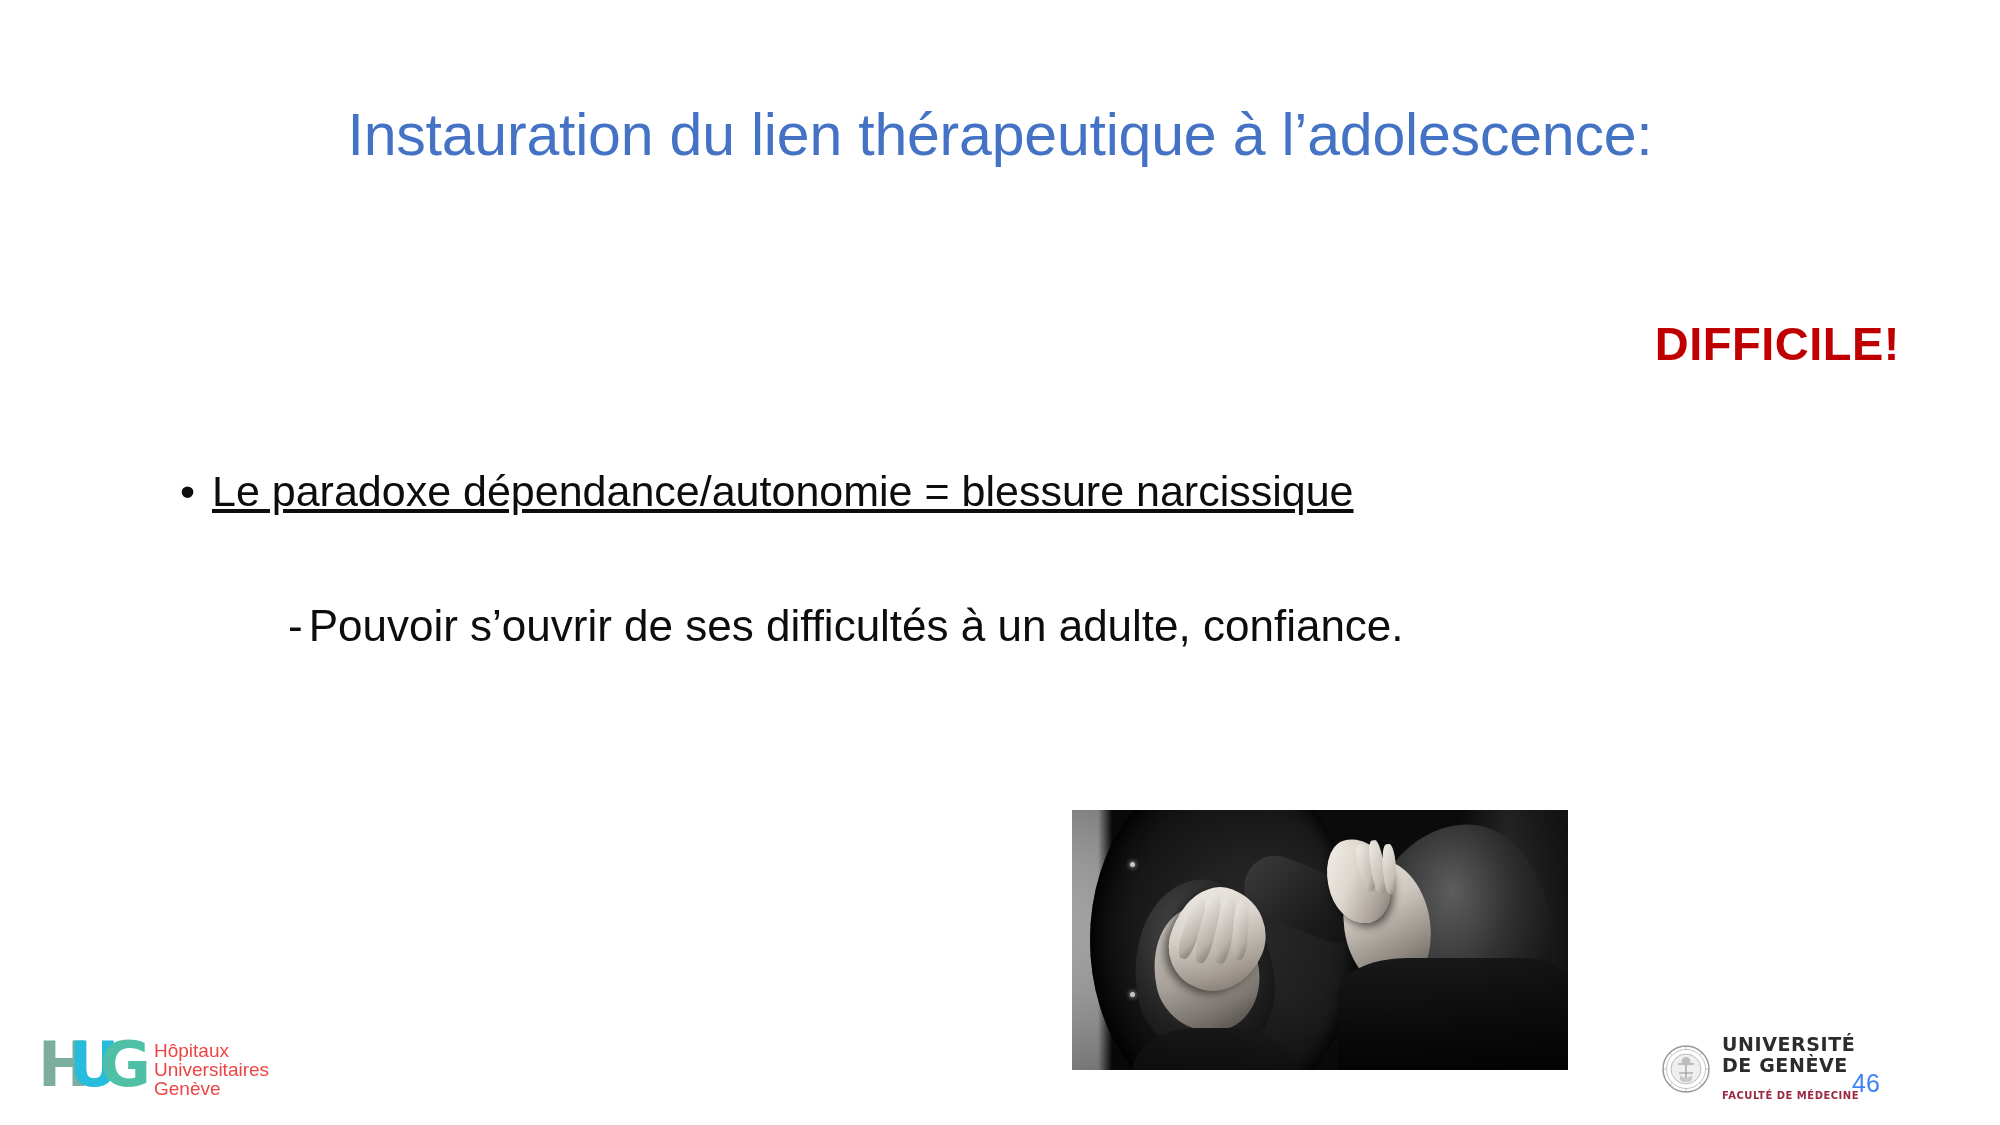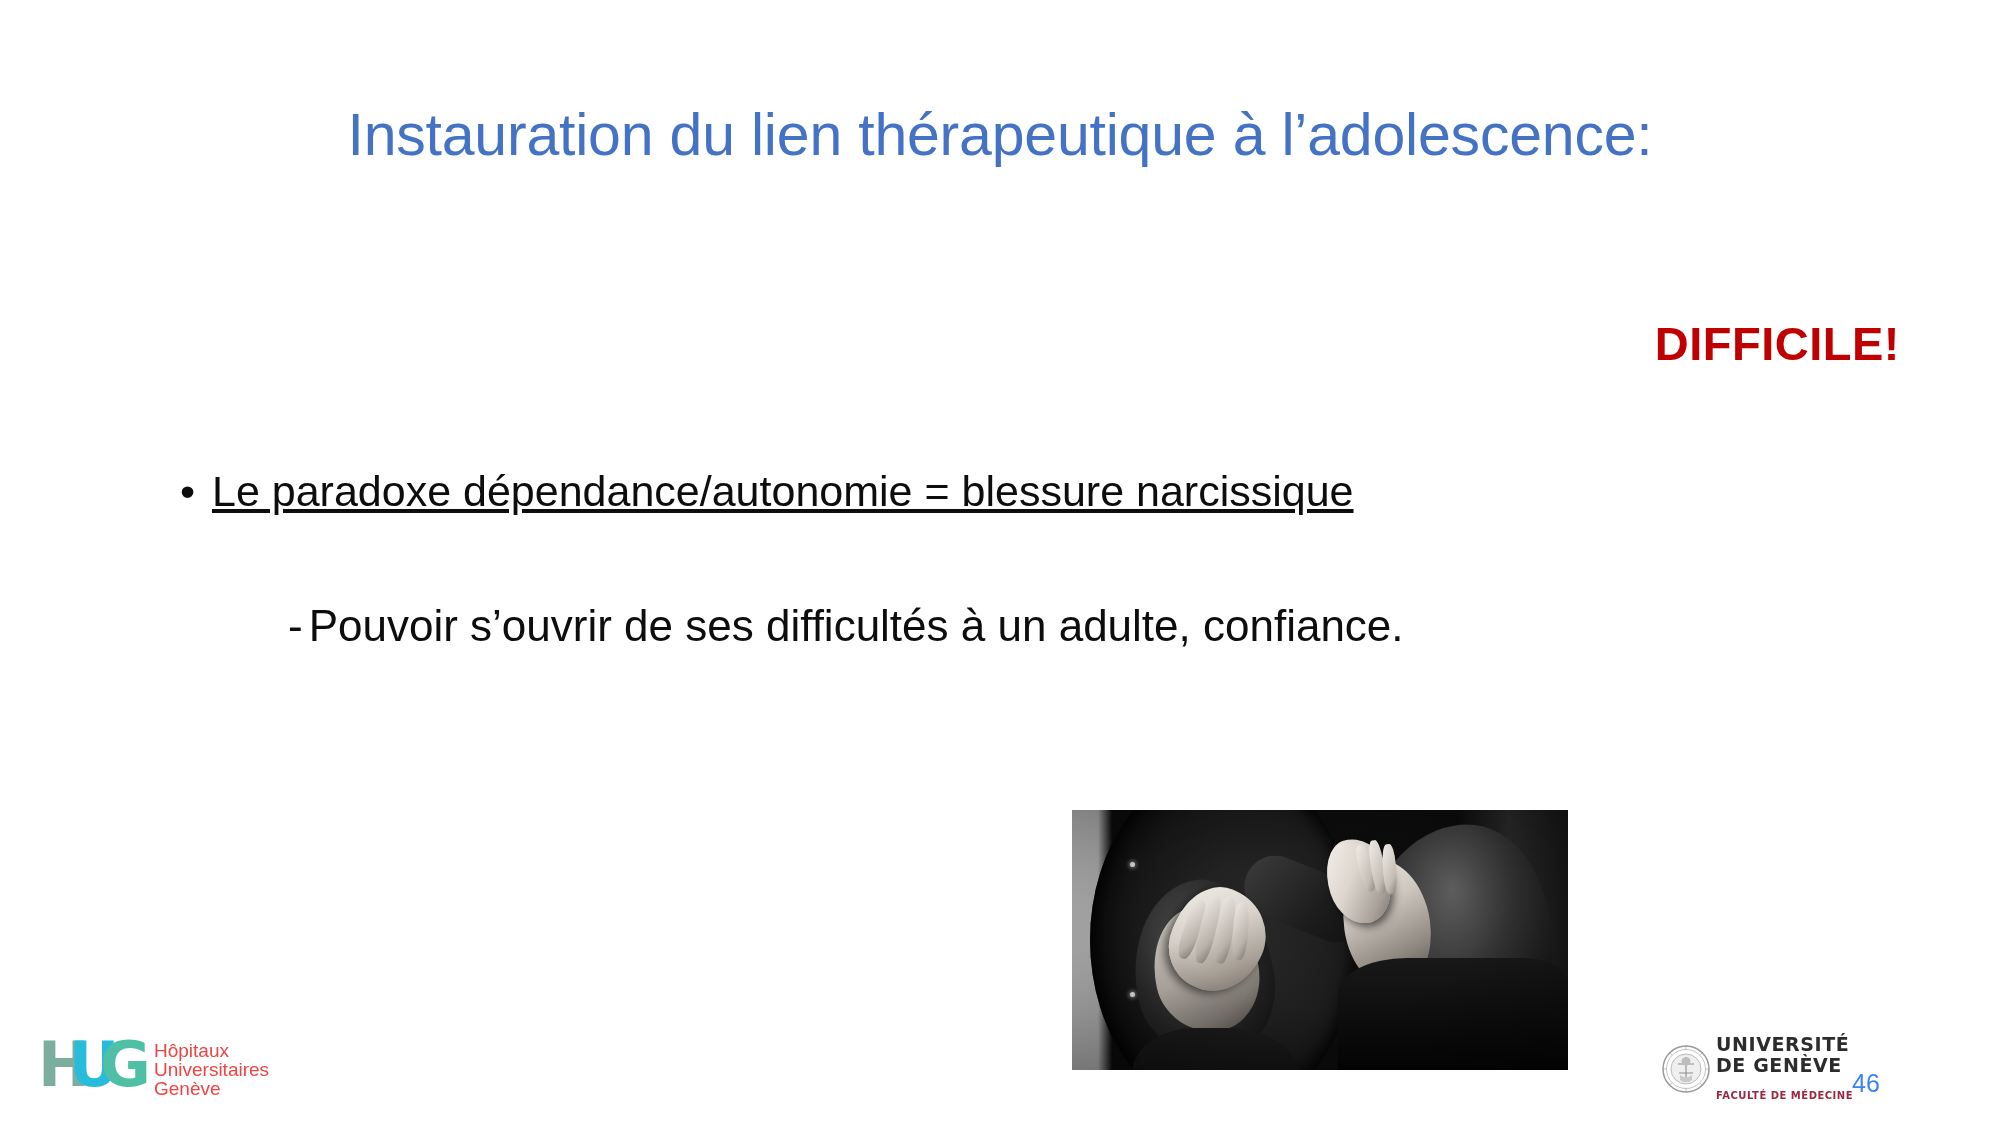--- a/index.html
+++ b/index.html
@@ -257,21 +257,21 @@
     padding-top: 2px;
   }
 
   
   .unige-logo {
     position: absolute;
     left: 1661px;
     top: 1034px;
     display: flex;
     align-items: center;
-    gap: 5px;
+    gap: 11px;
   }
   .unige-seal {
     width: 50px;
     height: 50px;
     flex: 0 0 auto;
   }
   .unige-text {
     display: block;
   }
   .unige-line1, .unige-line2 {

